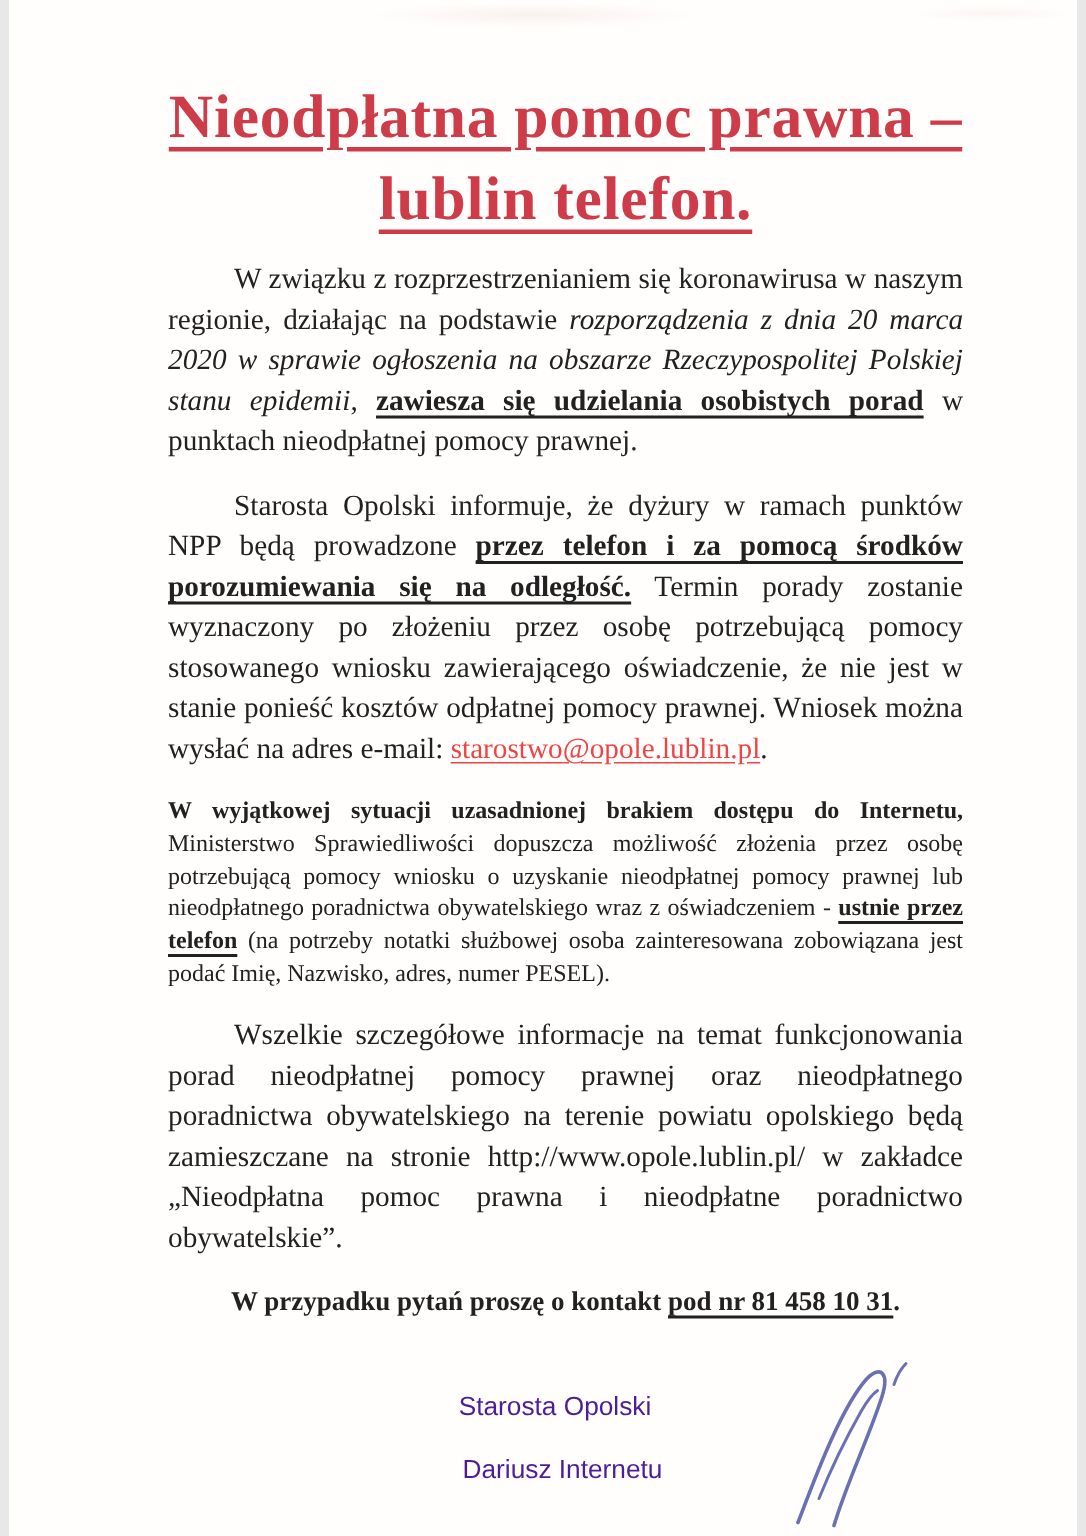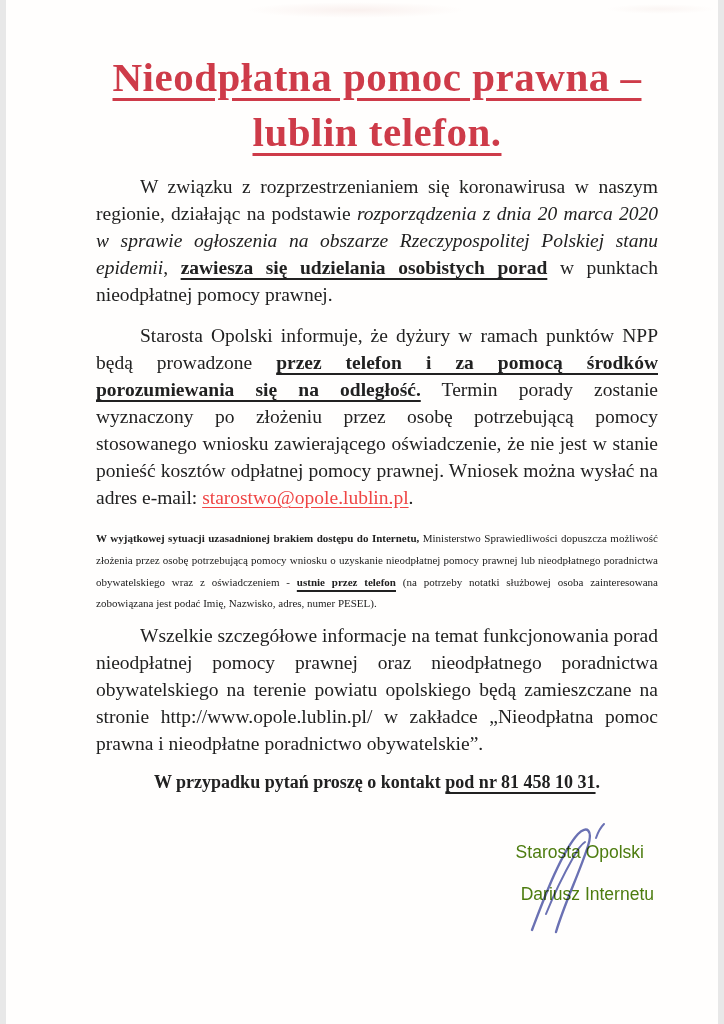--- a/index.html
+++ b/index.html
@@ -31,23 +31,23 @@
     letter-spacing:0.5px;
   }
   .title-line{
     display:inline;
     text-decoration:underline;
     text-decoration-thickness:3px;
     text-underline-offset:7px;
   }
   .title-line{display:block;}
 
-  .para{margin:0;text-align:justify;}
+  .para{margin:16px;text-align:justify;}
   .p1,.p2,.p4{font-size:19.5px;line-height:27px;}
-  .p3{font-size:11px;line-height:21.8px;}
+  .p3{font-size:16px;line-height:21.8px;}
   .p5{font-size:18px;line-height:24px;font-weight:bold;text-align:center;}
   .indent{text-indent:44px;}
   .p1{margin-top:13px;}
   .p2{margin-top:14px;}
   .p3{margin-top:17px;}
   .p4{margin-top:7px;}
   .p5{margin-top:13px;}
 
   .b{font-weight:bold;}
   .it{font-style:italic;}
@@ -60,24 +60,24 @@
   .email-link{
     color:#ef4444;
     text-decoration:underline;
     text-underline-offset:3px;
     cursor:pointer;
   }
 
   .signature{
     position:relative;
     margin-top:46px;
-    text-align:right;
+    text-align:center;
     font-family:"Liberation Sans", sans-serif;
     font-size:17.5px;
-    color:#4d7c0f;
+    color:#4c1d95;
   }
   .sig-role{padding-right:14px;line-height:24px;}
   .sig-name{padding-right:4px;line-height:24px;margin-top:18px;}
   .ink{
     position:absolute;
     right:26px;
     top:-18px;
     opacity:.85;
     mix-blend-mode:multiply;
     pointer-events:none;

